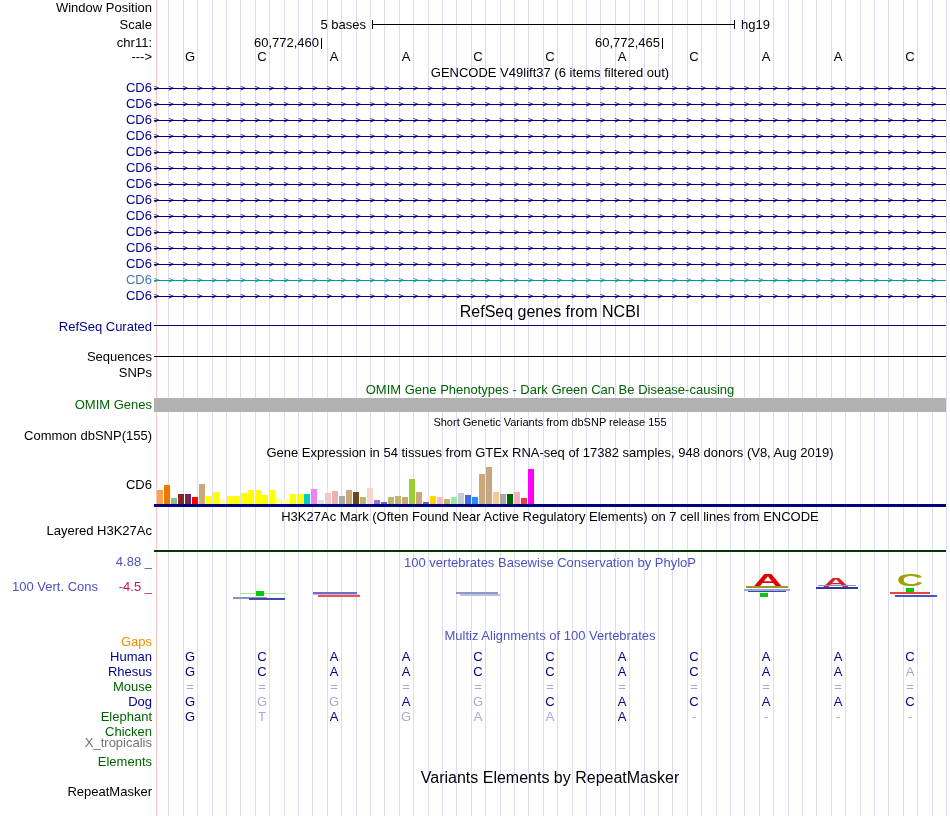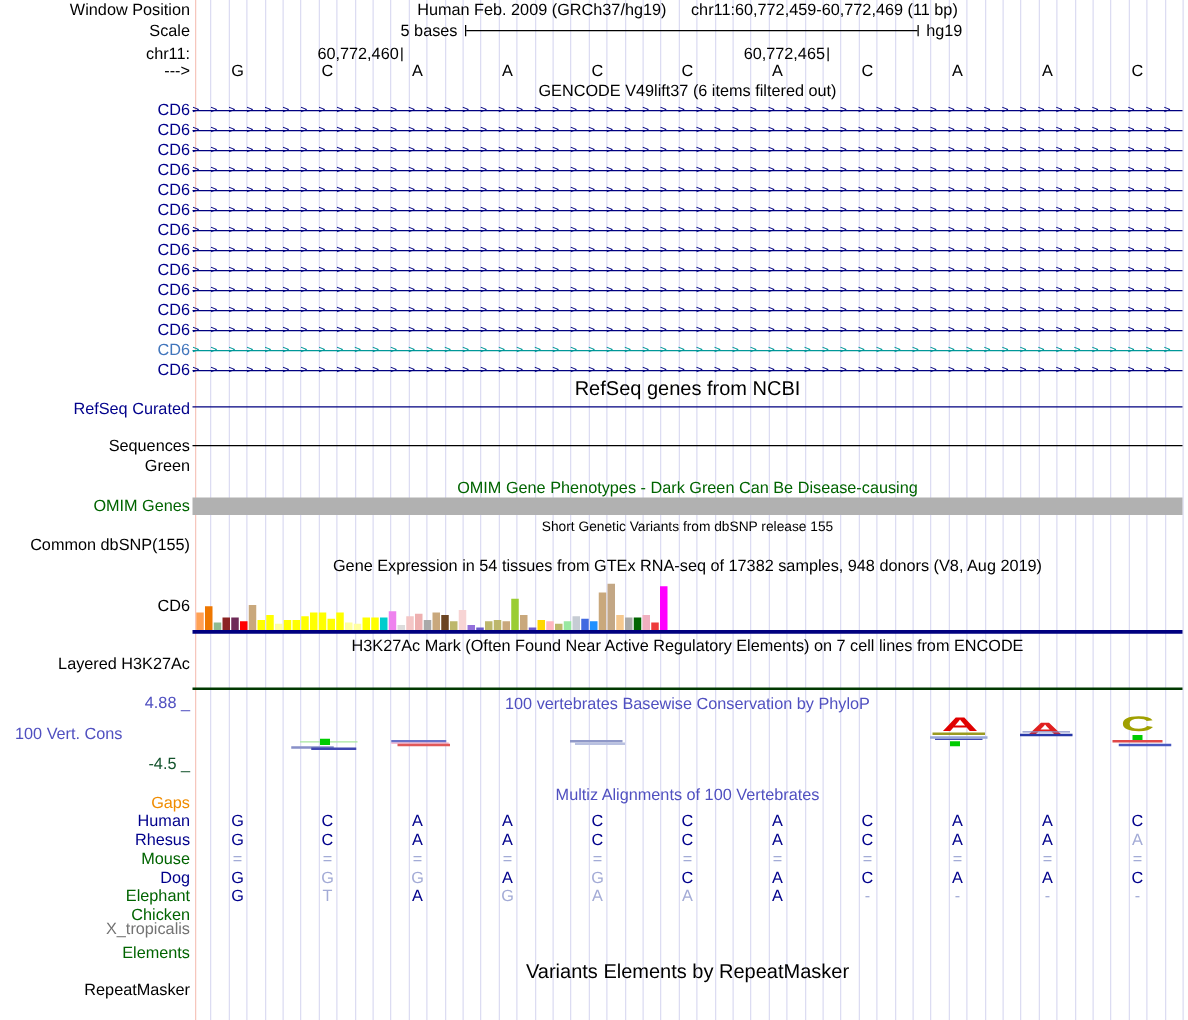--- a/index.html
+++ b/index.html
@@ -85,24 +85,20 @@
       <div class="gridline" style="left: 874px; background: rgb(220, 220, 242);"></div>
       <div class="gridline" style="left: 888.4px; background: rgb(220, 220, 242);"></div>
       <div class="gridline" style="left: 902.8px; background: rgb(220, 220, 242);"></div>
       <div class="gridline" style="left: 917.2px; background: rgb(220, 220, 242);"></div>
       <div class="gridline" style="left: 931.6px; background: rgb(220, 220, 242);"></div>
       <div class="gridline" style="left: 946px; background: rgb(220, 220, 242);"></div>
       <div class="gridline" style="left: 156px; background: rgb(246, 198, 189);"></div>
     </div>
 
   <span class="lbl" style="top:1px">Window Position</span>
-  <div class="ttl" style="top:1px">
-    <span>Human Feb. 2009 (GRCh37/hg19)</span>
-    <span style="margin-left:16px">chr11:60,772,459-60,772,469 (11 bp)</span>
-  </div>
   <span class="lbl" style="top:18px">Scale</span>
   <span class="abs" style="right:584px;top:18px">5 bases</span>
   <div id="scalebar">
       <div class="sb-line"></div>
     </div>
   <span class="abs" style="left:741px;top:18px">hg19</span>
   <span class="lbl" style="top:36px">chr11:</span>
   <span class="abs coord" style="right:628px;top:36px">60,772,460</span>
   <span class="abs coord" style="right:287px;top:36px">60,772,465</span>
   <span class="lbl" style="top:50px">---&gt;</span>
@@ -193,21 +189,21 @@
         <div class="gene-arrows" style="top: 291px; color: rgb(0, 0, 128);">&gt;&gt;&gt;&gt;&gt;&gt;&gt;&gt;&gt;&gt;&gt;&gt;&gt;&gt;&gt;&gt;&gt;&gt;&gt;&gt;&gt;&gt;&gt;&gt;&gt;&gt;&gt;&gt;&gt;&gt;&gt;&gt;&gt;&gt;&gt;&gt;&gt;&gt;&gt;&gt;&gt;&gt;&gt;&gt;&gt;&gt;&gt;&gt;&gt;&gt;&gt;&gt;&gt;&gt;&gt;</div>
       </div>
     </div>
 
   <div class="ttl sz12" style="top:305px">RefSeq genes from NCBI</div>
   <div class="hline" style="top:325px;background:#000080"></div>
   <span class="lbl" style="top:320px;color:#00008B">RefSeq Curated</span>
 
   <div class="hline" style="top:356px;background:#000000"></div>
   <span class="lbl" style="top:350px">Sequences</span>
-  <span class="lbl" style="top:366px">Green</span>
+  <span class="lbl" style="top:366px">SNPs</span>
 
   <div class="ttl" style="top:383px;color:#006400">OMIM Gene Phenotypes - Dark Green Can Be Disease-causing</div>
   <div id="omim-bar"></div>
   <span class="lbl" style="top:398px;color:#006400">OMIM Genes</span>
 
   <div class="ttl sz11" style="top:415px">Short Genetic Variants from dbSNP release 155</div>
   <span class="lbl" style="top:429px">Common dbSNP(155)</span>
 
   <div class="ttl" style="top:446px">Gene Expression in 54 tissues from GTEx RNA-seq of 17382 samples, 948 donors (V8, Aug 2019)</div>
   <span class="lbl" style="top:478px">CD6</span>
@@ -269,21 +265,21 @@
     </div>
   <div class="hline" style="top:504px;height:3px;background:#000080"></div>
 
   <div class="ttl" style="top:510px">H3K27Ac Mark (Often Found Near Active Regulatory Elements) on 7 cell lines from ENCODE</div>
   <span class="lbl" style="top:524px">Layered H3K27Ac</span>
 
   <div class="hline" style="top:550px;height:2px;background:#003800"></div>
   <span class="lbl" style="top:555px;color:#5050C0">4.88 _</span>
   <div class="ttl" style="top:556px;color:#5050C0">100 vertebrates Basewise Conservation by PhyloP</div>
   <span class="abs" style="left:12px;top:580px;color:#5050C0">100 Vert. Cons</span>
-  <span class="lbl" style="top:604px;color:#14532d">-4.5 _</span>
+  <span class="lbl" style="top:580px;color:#be185d">-4.5 _</span>
   <div id="logos">
       <div class="stroke" style="left: 240px; top: 593px; width: 46px; height: 1px; background: rgb(168, 232, 160);"></div>
       <div class="stroke" style="left: 256px; top: 591px; width: 8px; height: 5px; background: rgb(0, 204, 0);"></div>
       <div class="stroke" style="left: 233px; top: 597px; width: 34px; height: 2px; background: rgb(136, 144, 200);"></div>
       <div class="stroke" style="left: 249px; top: 598px; width: 36px; height: 2px; background: rgb(64, 72, 176);"></div>
       <div class="stroke" style="left: 313px; top: 592px; width: 44px; height: 2px; background: rgb(104, 112, 200);"></div>
       <div class="stroke" style="left: 313px; top: 594px; width: 46px; height: 1px; background: rgb(240, 168, 200);"></div>
       <div class="stroke" style="left: 318px; top: 595px; width: 42px; height: 2px; background: rgb(224, 88, 88);"></div>
       <div class="stroke" style="left: 456px; top: 592px; width: 42px; height: 2px; background: rgb(143, 152, 200);"></div>
       <div class="stroke" style="left: 460px; top: 594px; width: 40px; height: 2px; background: rgb(184, 192, 224);"></div>

